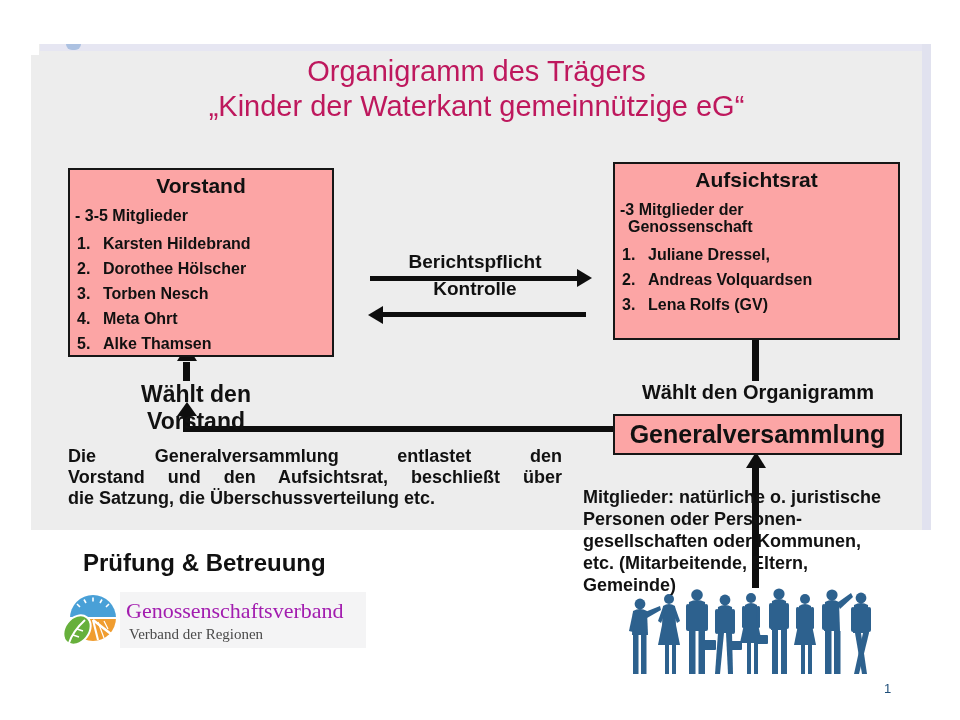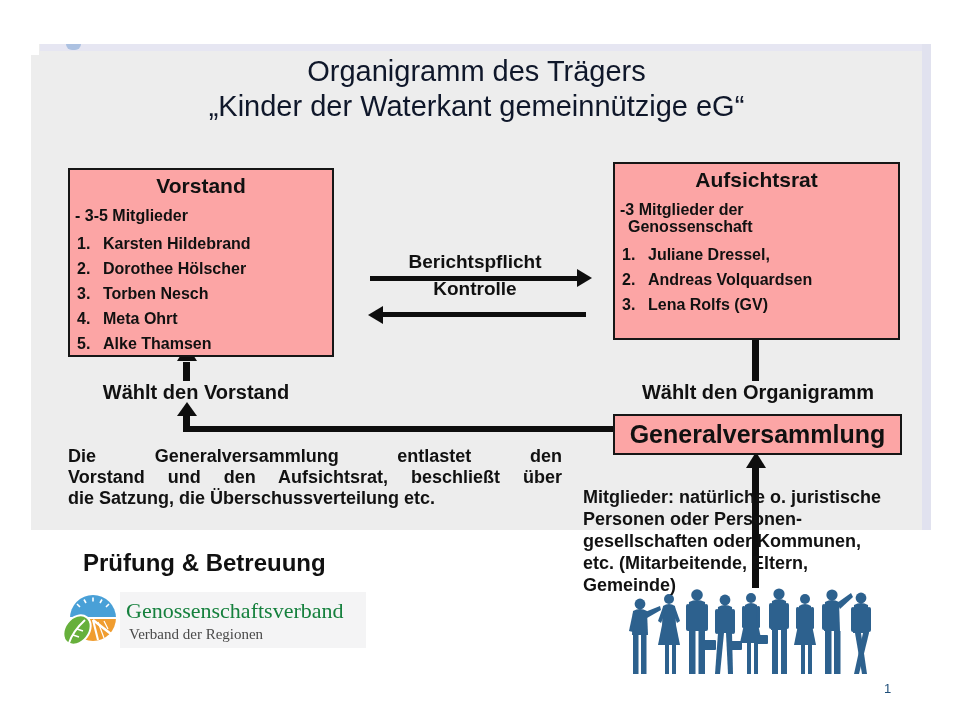--- a/index.html
+++ b/index.html
@@ -8,41 +8,41 @@
   .abs{position:absolute;}
 
   
   .panel{left:31px;top:44px;width:891px;height:486px;background:#ededed;z-index:0;}
   .panel-topstrip{left:40px;top:44px;width:882px;height:7px;background:#e6e6f2;z-index:1;}
   .panel-notch{left:28px;top:42px;width:11px;height:13px;background:#ffffff;z-index:1;}
   .panel-rightstrip{left:922px;top:44px;width:9px;height:486px;background:#e1e2ef;z-index:0;}
   .top-dot{left:66px;top:44px;width:15px;height:6px;background:#9db8dc;border-radius:0 0 8px 8px;opacity:.8;z-index:1;}
 
   .title{left:31px;top:54px;width:891px;text-align:center;font-size:29px;line-height:35px;
-         color:#0f172a;z-index:2;}
+         color:#be185d;z-index:2;}
 
   
   .org-box{background:#fca5a5;border:2px solid #161616;box-sizing:border-box;z-index:2;}
   .box-vorstand{left:68px;top:168px;width:266px;height:189px;}
   .box-aufsichtsrat{left:613px;top:162px;width:287px;height:178px;}
   .org-box h2{margin:4px 0 0 0;text-align:center;font-size:21px;font-weight:bold;}
   .box-note{font-size:16px;font-weight:bold;margin:9px 0 0 5px;line-height:17px;}
   .note-indent{padding-left:8px;}
   .members{margin-top:12px;}
   .member-row{display:flex;margin:0 0 9px 7px;font-size:16px;font-weight:bold;line-height:16px;}
   .member-num{width:26px;flex:none;}
 
   .box-gv{left:613px;top:414px;width:289px;height:41px;z-index:2;}
   .box-gv h2{margin:0;line-height:36px;font-size:25px;}
 
   
   .rel-label{z-index:2;font-weight:bold;font-size:19px;text-align:center;}
   .lbl-bericht{left:370px;top:251px;width:210px;}
   .lbl-kontrolle{left:370px;top:278px;width:210px;}
-  .lbl-waehlt-v{left:96px;top:381px;width:200px;font-size:20px;}
+  .lbl-waehlt-v{left:96px;top:381px;width:200px;font-size:23px;}
   .lbl-waehlt-a{left:633px;top:381px;width:250px;font-size:20px;}
 
   
   .arr{background:#0e0e0e;z-index:1;}
   .tri{width:0;height:0;z-index:1;}
   .arr-b-stem{left:370px;top:276px;width:207px;height:5px;}
   .arr-b-head{left:577px;top:269px;border-left:15px solid #0e0e0e;border-top:9px solid transparent;border-bottom:9px solid transparent;}
   .arr-k-head{left:368px;top:306px;border-right:15px solid #0e0e0e;border-top:9px solid transparent;border-bottom:9px solid transparent;}
   .arr-k-stem{left:383px;top:312px;width:203px;height:5px;}
   .elbow-h{left:186px;top:426px;width:427px;height:6px;}
@@ -57,21 +57,21 @@
 
   
   .entlastung{left:68px;top:446px;width:494px;z-index:3;font-size:18px;font-weight:bold;line-height:21px;}
   .jline{text-align:justify;text-align-last:justify;}
   .mitglieder{left:583px;top:486px;width:366px;z-index:3;font-size:18px;font-weight:bold;line-height:22px;}
 
   
   .pruefung{left:83px;top:549px;font-size:24px;font-weight:bold;z-index:2;}
   .logo-bg{left:120px;top:592px;width:246px;height:56px;background:#f4f4f5;z-index:1;}
   .logo-mark{left:64px;top:591px;z-index:2;}
-  .logo-name{left:126px;top:598px;font-family:"Liberation Serif",serif;font-size:22px;color:#15803d;z-index:2;}
+  .logo-name{left:126px;top:598px;font-family:"Liberation Serif",serif;font-size:22px;color:#a21caf;z-index:2;}
   .logo-tagline{left:129px;top:626px;font-family:"Liberation Serif",serif;font-size:15px;color:#4a4a4a;z-index:2;}
   .people{left:627px;top:583px;z-index:2;}
   .pagenum{left:884px;top:681px;font-size:13px;color:#1f4e79;z-index:2;}
 </style>
 </head>
 <body>
 
 <div class="stage">
 
   <div class="abs panel"></div>

